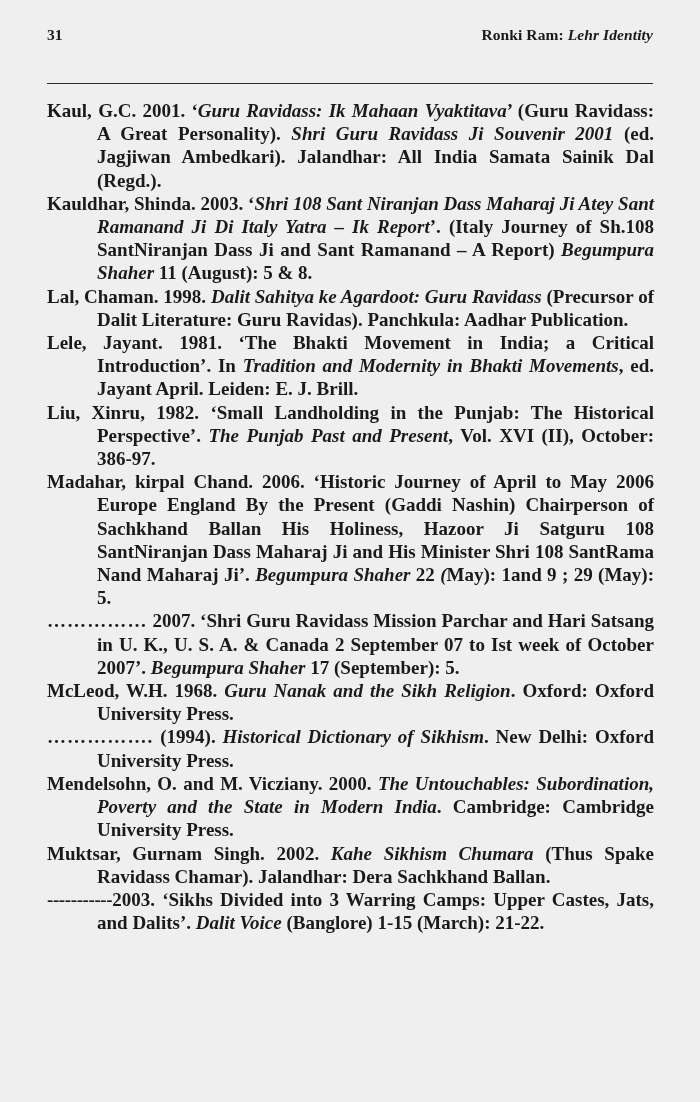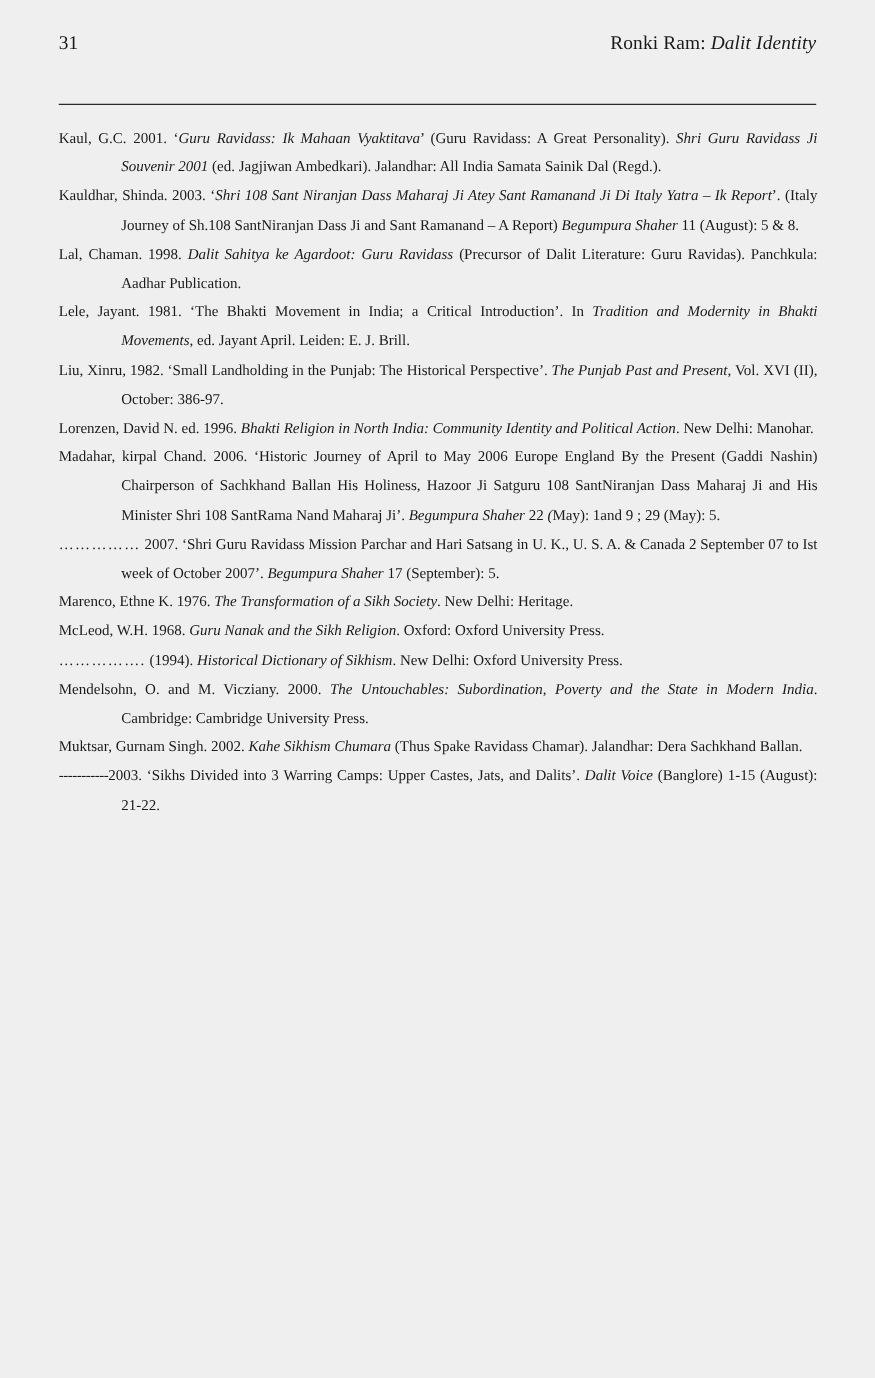--- a/index.html
+++ b/index.html
@@ -52,21 +52,21 @@
     border-top: 1.7px solid #2a2a2a;
   }
   
   .biblio {
     position: absolute;
     top: 99px;
     left: 47px;
     width: 607px;
   }
   .entry {
-    font-size: 12px;
+    font-size: 19px;
     line-height: 23.2px;
     text-align: justify;
     text-justify: inter-word;
     margin: 0 0 0 0;
     padding-left: 50px;
     text-indent: -50px;
     -webkit-hyphens: none;
     hyphens: none;
   }
   .entry:last-child {
@@ -89,44 +89,43 @@
   .lead-rule {
     display: inline-block;
     width: 62px;
     border-bottom: 1.4px solid #2f2f2f;
     vertical-align: 2px;
     margin-right: 0px;
   }
   
   .page {
     text-rendering: optimizeLegibility;
+    font-weight: bold;
   }
 </style>
 </head>
 <body>
 
 <div class="page">
 
   <div class="running-head">
     <span class="folio">31</span>
-    <span class="head-right"><span>Ronki Ram: </span><span class="it">Dalit Identity</span></span>
+    <span class="head-right"><span>Ronki Ram: </span><span class="it">Lehr Identity</span></span>
   </div>
 
   <div class="head-rule"></div>
 
   <div class="biblio">
       <p class="entry"><span>Kaul, G.C. 2001. ‘</span><span class="it">Guru Ravidass: Ik Mahaan Vyaktitava</span><span>’ (Guru Ravidass: A Great Personality). </span><span class="it">Shri Guru Ravidass Ji Souvenir 2001</span><span> (ed. Jagjiwan Ambedkari). Jalandhar: All India Samata Sainik Dal (Regd.).</span></p>
       <p class="entry"><span>Kauldhar, Shinda. 2003. ‘</span><span class="it">Shri 108 Sant Niranjan Dass Maharaj Ji Atey Sant Ramanand Ji Di Italy Yatra – Ik Report</span><span>’. (Italy Journey of Sh.108 SantNiranjan Dass Ji and Sant Ramanand – A Report) </span><span class="it">Begumpura Shaher</span><span> 11 (August): 5 &amp; 8.</span></p>
       <p class="entry"><span>Lal, Chaman. 1998. </span><span class="it">Dalit Sahitya ke Agardoot: Guru Ravidass</span><span> (Precursor of Dalit Literature: Guru Ravidas). Panchkula: Aadhar Publication.</span></p>
       <p class="entry"><span>Lele, Jayant. 1981. ‘The Bhakti Movement in India; a Critical Introduction’. In </span><span class="it">Tradition and Modernity in Bhakti Movements</span><span>, ed. Jayant April. Leiden: E. J. Brill.</span></p>
       <p class="entry"><span>Liu, Xinru, 1982. ‘Small Landholding in the Punjab: The Historical Perspective’. </span><span class="it">The Punjab Past and Present</span><span>, Vol. XVI (II), October: 386-97.</span></p>
-      <p class="entry"><span>Lorenzen, David N. ed. 1996. </span><span class="it">Bhakti Religion in North India: Community Identity and Political Action</span><span>. New Delhi: Manohar.</span></p>
       <p class="entry"><span>Madahar, kirpal Chand. 2006. ‘Historic Journey of April to May 2006 Europe England By the Present (Gaddi Nashin) Chairperson of Sachkhand Ballan His Holiness, Hazoor Ji Satguru 108 SantNiranjan Dass Maharaj Ji and His Minister Shri 108 SantRama Nand Maharaj Ji’. </span><span class="it">Begumpura Shaher</span><span> 22 </span><span class="it">(</span><span>May): 1and 9 ; 29 (May): 5.</span></p>
       <p class="entry"><span class="lead-dots">……………</span><span> 2007.  ‘Shri Guru Ravidass Mission Parchar and Hari Satsang in U. K., U. S. A. &amp; Canada 2 September 07 to Ist week of October 2007’. </span><span class="it">Begumpura Shaher</span><span> 17 (September): 5.</span></p>
-      <p class="entry"><span>Marenco, Ethne K. 1976. </span><span class="it">The Transformation of a Sikh Society</span><span>. New Delhi: Heritage.</span></p>
       <p class="entry"><span>McLeod, W.H. 1968. </span><span class="it">Guru Nanak and the Sikh Religion</span><span>. Oxford: Oxford University Press.</span></p>
       <p class="entry"><span class="lead-dots">…………….</span><span> (1994). </span><span class="it">Historical Dictionary of Sikhism</span><span>. New Delhi: Oxford University Press.</span></p>
       <p class="entry"><span>Mendelsohn, O. and M. Vicziany. 2000. </span><span class="it">The Untouchables: Subordination, Poverty and the State in Modern India</span><span>. Cambridge: Cambridge University Press.</span></p>
       <p class="entry"><span>Muktsar, Gurnam Singh. 2002. </span><span class="it">Kahe Sikhism Chumara</span><span> (Thus Spake Ravidass Chamar). Jalandhar: Dera Sachkhand Ballan.</span></p>
-      <p class="entry"><span class="lead-dash">-----------</span><span>2003.  ‘Sikhs Divided into 3 Warring Camps: Upper Castes, Jats, and Dalits’. </span><span class="it">Dalit Voice</span><span> (Banglore) 1-15 (August): 21-22.</span></p>
+      <p class="entry"><span class="lead-dash">-----------</span><span>2003.  ‘Sikhs Divided into 3 Warring Camps: Upper Castes, Jats, and Dalits’. </span><span class="it">Dalit Voice</span><span> (Banglore) 1-15 (March): 21-22.</span></p>
     </div>
 
 </div>
 
 </body></html>

